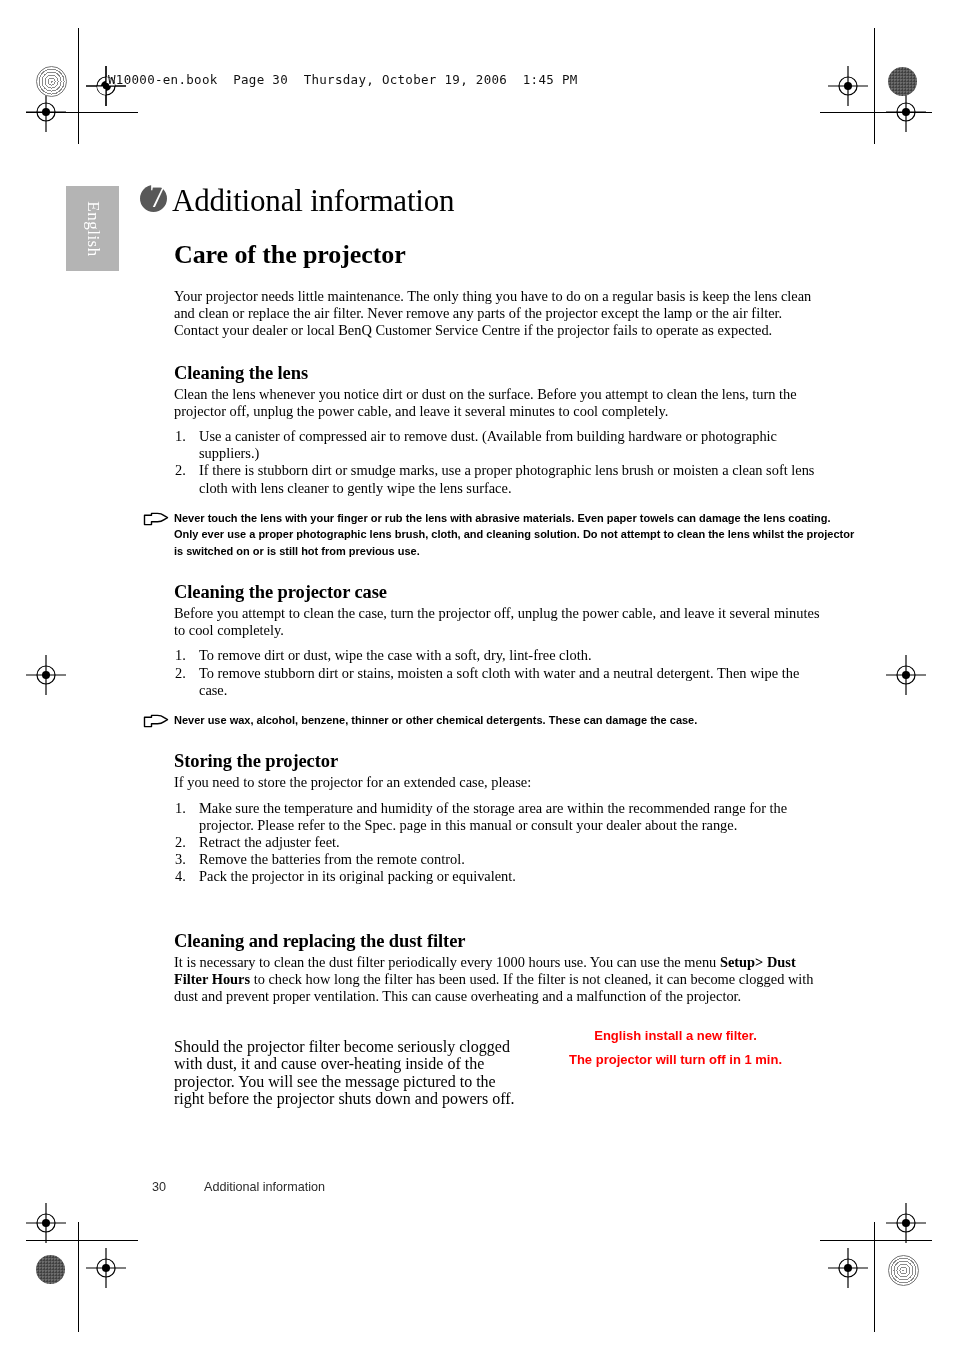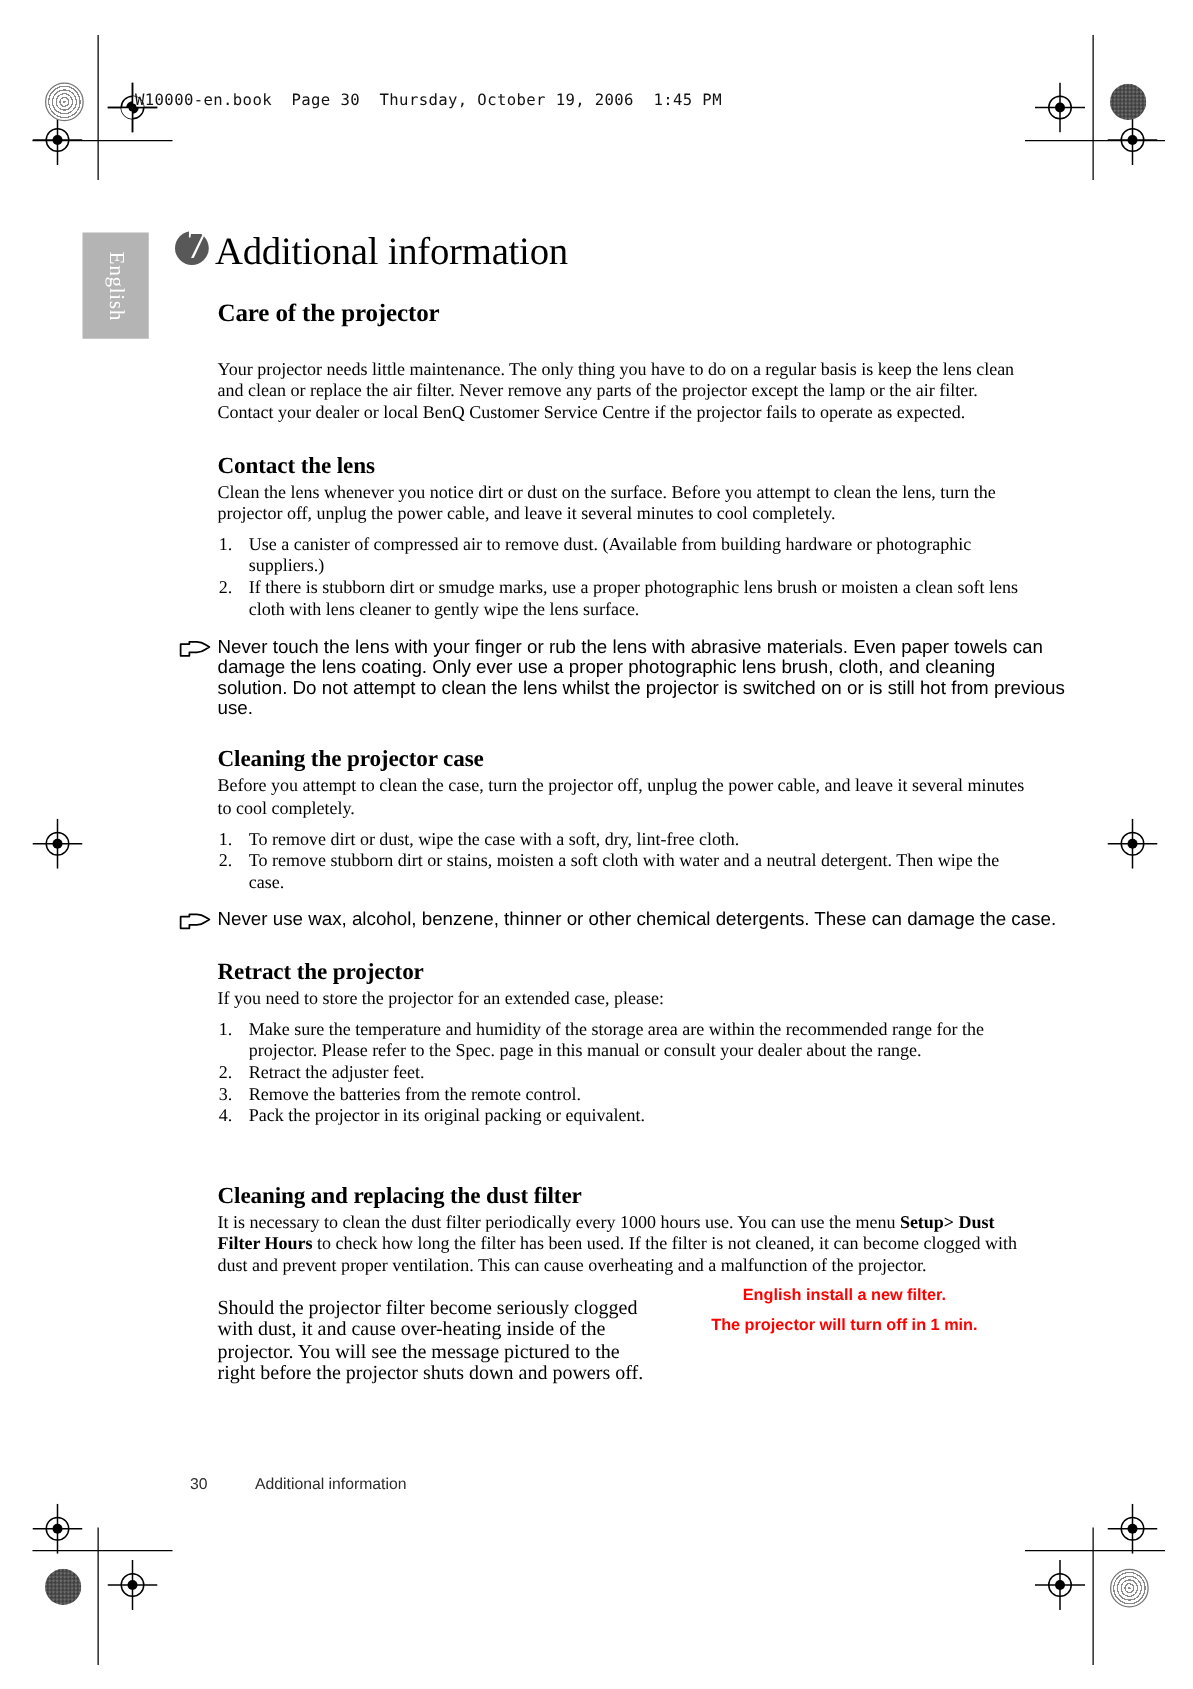--- a/index.html
+++ b/index.html
@@ -115,21 +115,21 @@
     line-height: 1;
     letter-spacing: -.2px;
     margin-left: -2px;
   }
 
   .h1-care {
     position: absolute;
     left: 174px;
     top: 240px;
     font-family: "Liberation Serif", serif;
-    font-size: 20px;
+    font-size: 26px;
     font-weight: 700;
     letter-spacing: -.1px;
   }
 
   .body-col {
     position: absolute;
     left: 174px;
     top: 288px;
     width: 648px;
   }
@@ -172,22 +172,22 @@
     top: 0;
     width: 20px;
     text-align: left;
   }
 
   
   .note {
     position: relative;
     padding-left: 34px;
     font-family: "Liberation Sans", sans-serif;
-    font-size: 15px;
-    font-weight: 400;
+    font-size: 11px;
+    font-weight: 700;
     line-height: 16.4px;
     margin: 0;
     left: -34px;
     width: 682px;
   }
   .note .hand {
     position: absolute;
     left: 3px;
     top: 2px;
     width: 26px;
@@ -369,21 +369,21 @@
     <div class="chapter-title">Additional information</div>
   </div>
 
   <div class="h1-care">Care of the projector</div>
 
   <div class="body-col">
 
     <p class="body">Your projector needs little maintenance. The only thing you have to do on a regular basis is keep the lens clean and clean or replace the air filter. Never remove any parts of the projector except the lamp or the air filter. Contact your dealer or local BenQ Customer Service Centre if the projector fails to operate as expected.</p>
 
     <div class="gap-lg"></div>
-    <h3 class="sub">Contact the lens</h3>
+    <h3 class="sub">Cleaning the lens</h3>
     <p class="body">Clean the lens whenever you notice dirt or dust on the surface. Before you attempt to clean the lens, turn the projector off, unplug the power cable, and leave it several minutes to cool completely.</p>
     <div class="gap-sm"></div>
     <ol class="body">
       <li>
         <span class="num">1.</span>
         <span>Use a canister of compressed air to remove dust. (Available from building hardware or photographic suppliers.)</span>
       </li>
       <li>
         <span class="num">2.</span>
         <span>If there is stubborn dirt or smudge marks, use a proper photographic lens brush or moisten a clean soft lens cloth with lens cleaner to gently wipe the lens surface.</span>
@@ -419,21 +419,21 @@
     <p class="note">
       <span class="hand">
         <svg width="26" height="15" viewBox="0 0 26 15">
           <path d="M1.5 3.2 L8.5 3.2 L8.5 1.4 L14.5 1.4 C17.2 1.4 19.6 2.4 21.2 3.6 L24.5 5.6 L21.2 7.6 C19.6 8.8 17.2 9.8 14.5 9.8 L8.5 9.8 L8.5 12.6 L1.5 12.6 Z" fill="none" stroke="#000" stroke-width="1.4" stroke-linejoin="round"></path>
         </svg>
       </span>
       <span>Never use wax, alcohol, benzene, thinner or other chemical detergents. These can damage the case.</span>
     </p>
 
     <div class="gap-lg"></div>
-    <h3 class="sub">Retract the projector</h3>
+    <h3 class="sub">Storing the projector</h3>
     <p class="body">If you need to store the projector for an extended case, please:</p>
     <div class="gap-sm"></div>
     <ol class="body">
       <li>
         <span class="num">1.</span>
         <span>Make sure the temperature and humidity of the storage area are within the recommended range for the projector. Please refer to the Spec. page in this manual or consult your dealer about the range.</span>
       </li>
       <li>
         <span class="num">2.</span>
         <span>Retract the adjuster feet.</span>

